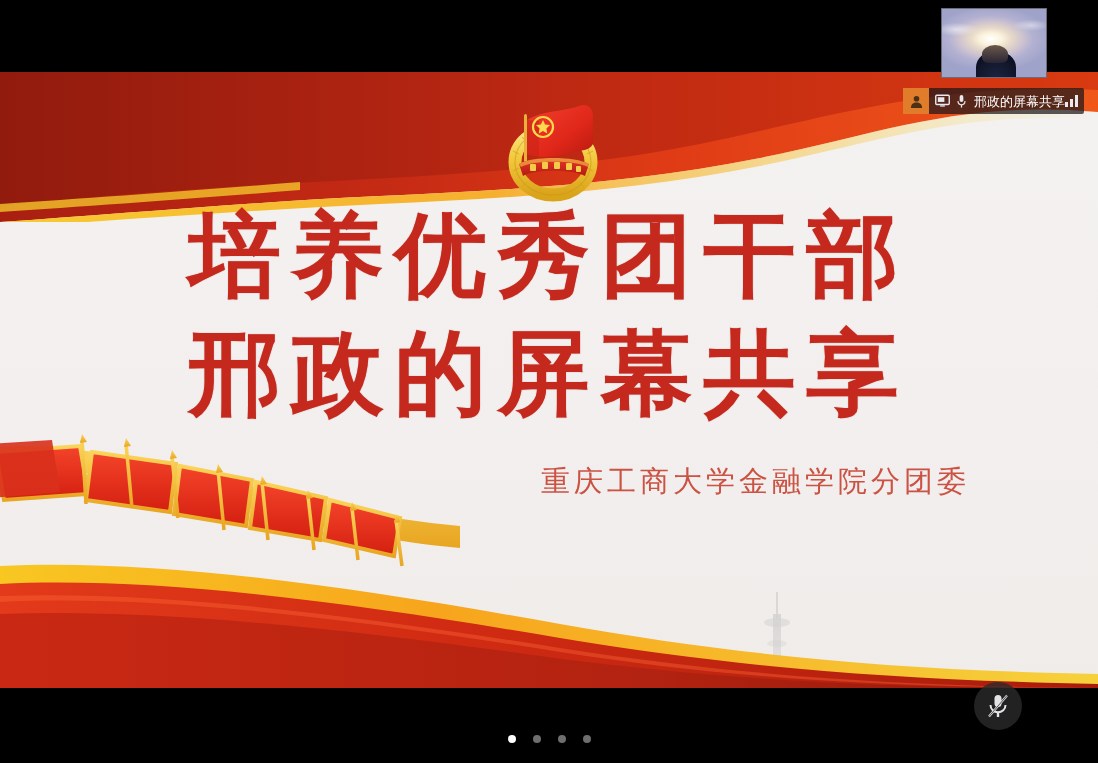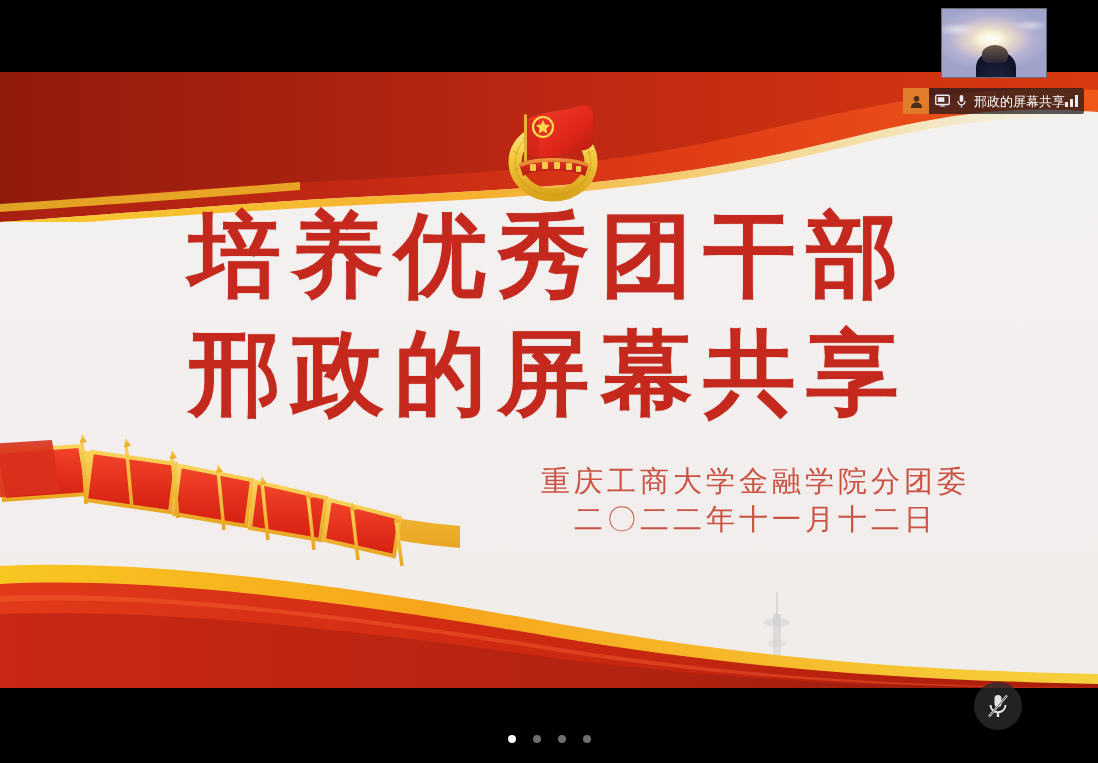--- a/index.html
+++ b/index.html
@@ -374,21 +374,20 @@
       </svg>
     </div>
 
     <div class="slide-title-block">
       <div class="title-line">培养优秀团干部</div>
       <div class="title-line">邢政的屏幕共享</div>
     </div>
 
     <div class="subtitle-block">
       <div class="subtitle-line">重庆工商大学金融学院分团委</div>
-      <div class="subtitle-line">二〇二二年十一月十二日</div>
     </div>
 
     <div class="flag-cluster">
       <svg width="470" height="160" viewBox="0 0 470 160">
         <defs>
           <linearGradient id="fg1" x1="0" y1="0" x2="0" y2="1">
             <stop offset="0%" stop-color="#f4442a"></stop>
             <stop offset="100%" stop-color="#d41f10"></stop>
           </linearGradient>
           <linearGradient id="fg2" x1="0" y1="0" x2="0" y2="1">

